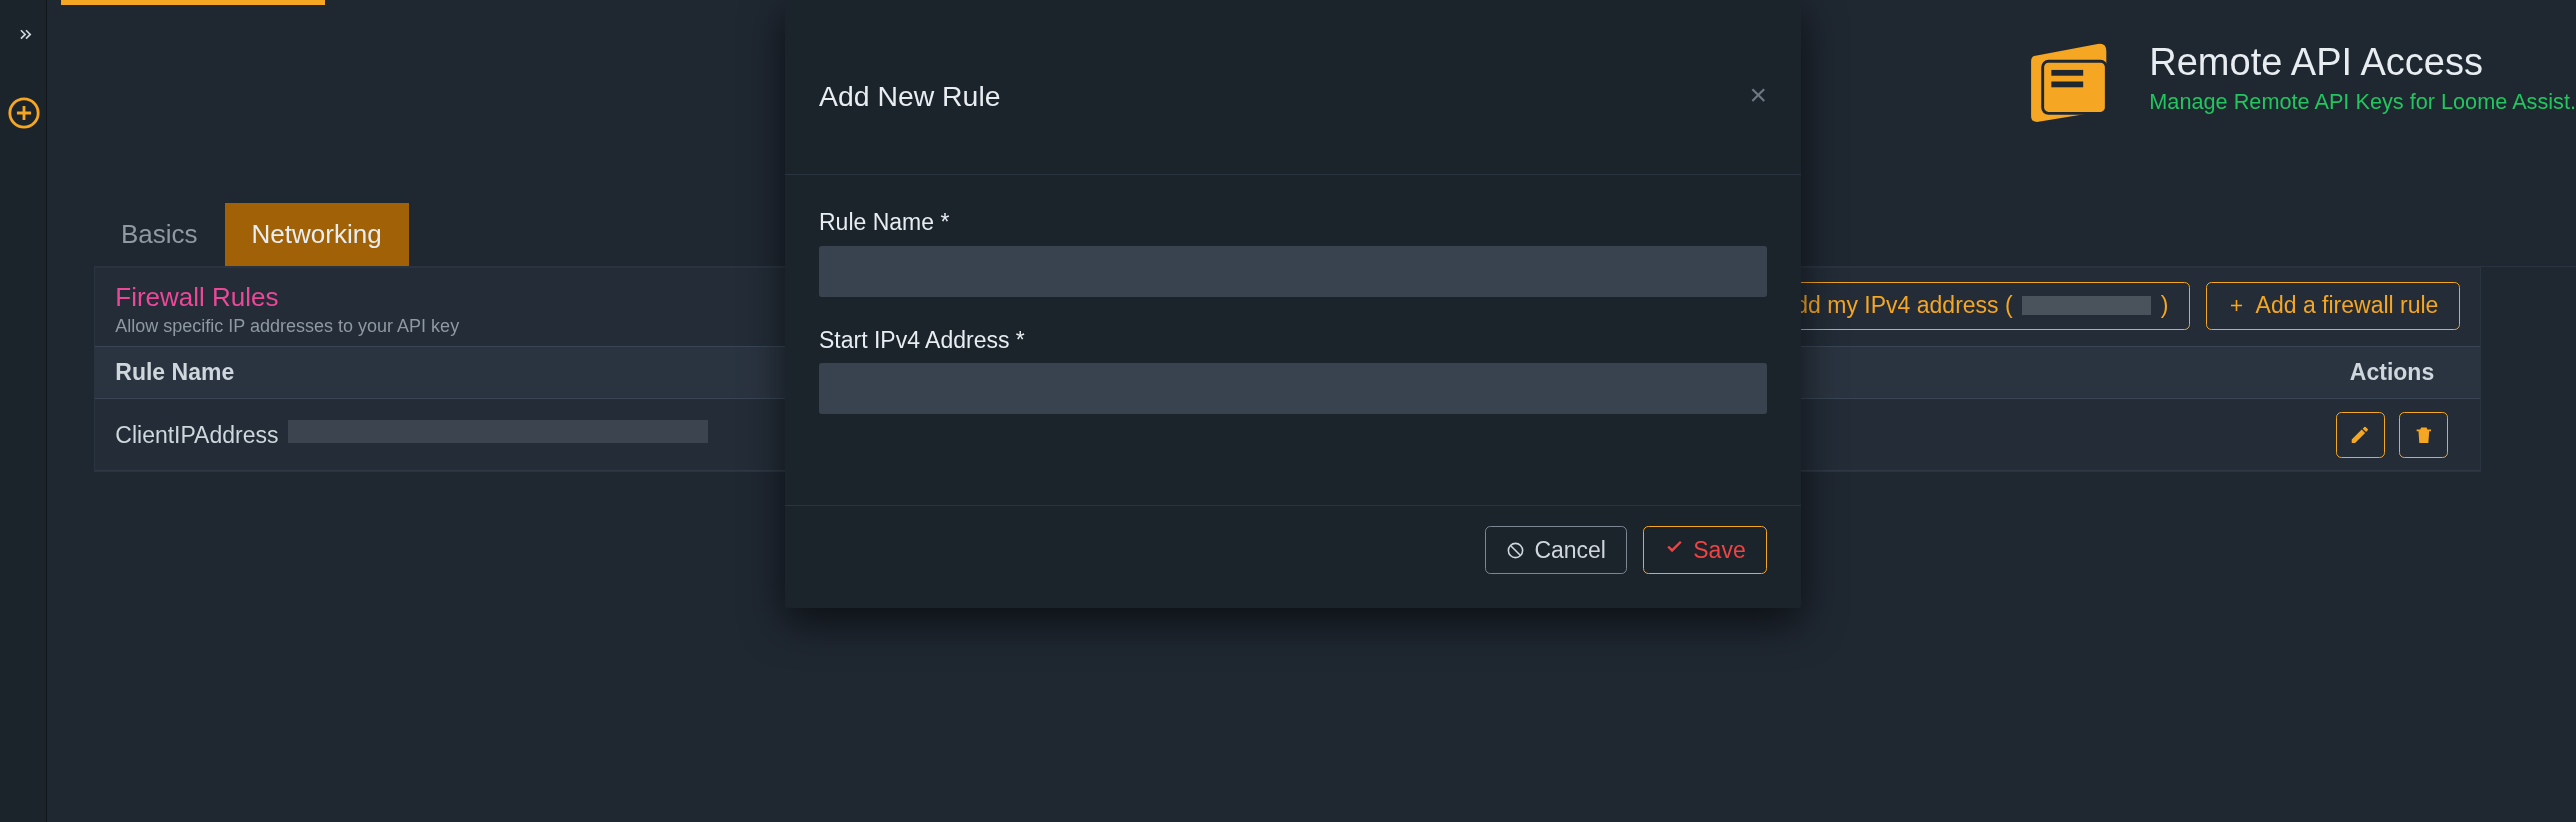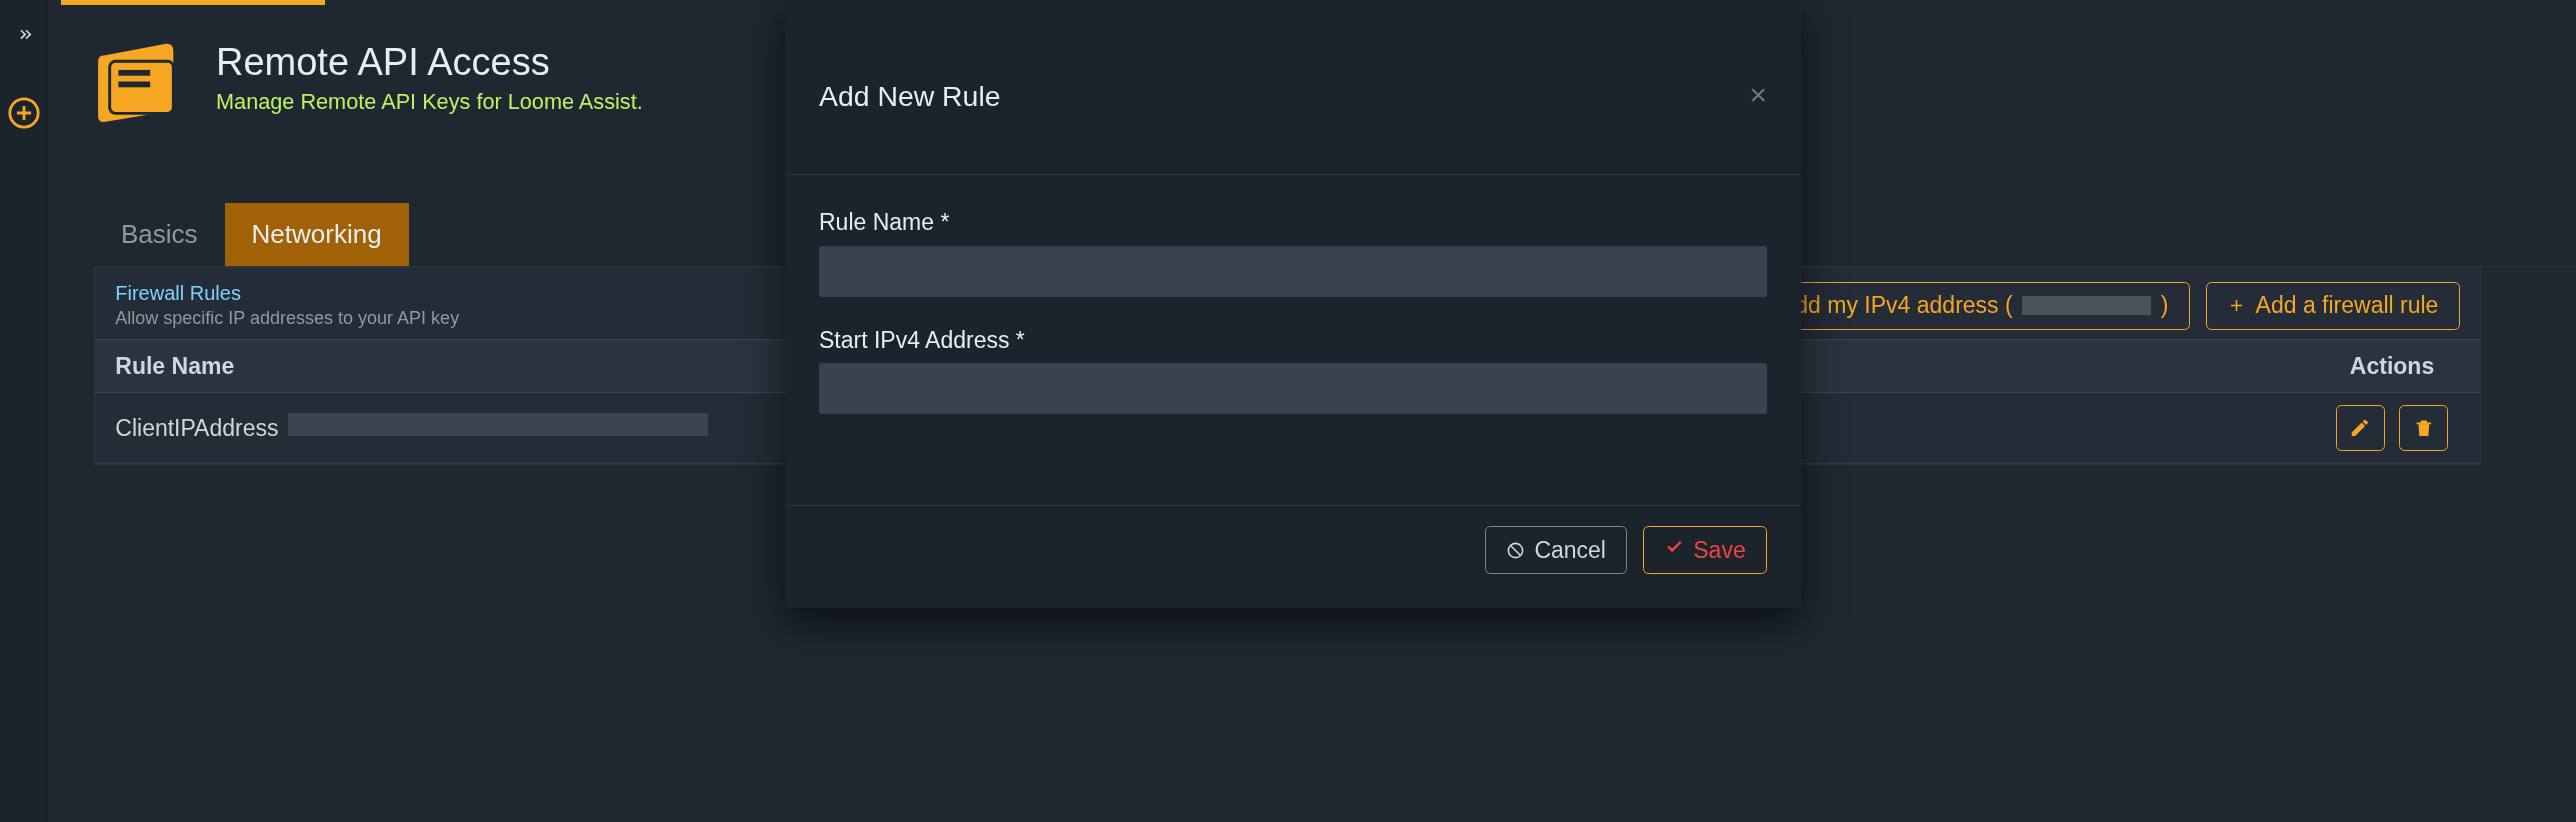--- a/index.html
+++ b/index.html
@@ -10,35 +10,35 @@
   .rail{position:absolute;left:0;top:0;width:47px;height:100%;background:#1b232b;border-right:0.7px solid #11161c;}
   .rail .expand{position:absolute;top:26px;left:15px;color:#cfd6dc;font-size:20.3px;cursor:pointer;}
   .rail .plus{position:absolute;top:96px;left:6.8px;width:34px;height:34px;color:#f5a623;cursor:pointer;}
   .rail .plus svg{width:34px;height:34px;}
 
   
   .top-accent{position:absolute;left:61px;top:0;width:264px;height:5.4px;background:#f5a623;}
 
   
   .main{position:absolute;left:47px;top:0;right:0;bottom:0;padding:41px 0 0 47px;}
-  .header{display:flex;align-items:flex-start;gap:27px;}
+  .header{display:flex;align-items:flex-start;gap:27px;justify-content:flex-end;}
   .book-icon{width:95px;height:81px;position:relative;}
   .book-icon svg{width:95px;height:81px;}
   .titles h1{font-size:38px;font-weight:400;color:#e8edf1;}
-  .titles p{font-size:21.7px;color:#bef264;margin-top:5.4px;}
+  .titles p{font-size:21.7px;color:#22c55e;margin-top:5.4px;}
 
   
   .tabbar{margin-top:81px;display:flex;gap:0;border-bottom:0.7px solid #2a3440;}
   .tab{padding:16.2px 27px;font-size:26px;color:#8f99a2;cursor:pointer;}
   .tab.active{background:#a16207;color:#e8edf1;}
 
   
   .panel{background:#232c37;border:0.7px solid #2a3440;padding:0;margin-right:95px;}
   .panel-header{display:flex;align-items:flex-start;justify-content:space-between;padding:13.5px 20.3px 9.5px 20.3px;}
-  .panel-header .left h2{font-size:20px;font-weight:400;color:#7dd3fc;}
+  .panel-header .left h2{font-size:26px;font-weight:400;color:#ec4899;}
   .panel-header .left p{font-size:18px;color:#8f99a2;margin-top:2.7px;}
   .panel-header .right{display:flex;gap:16.2px;align-items:center;}
 
   .btn-outline{border:1.4px solid #f5a623;background:transparent;color:#f5a623;font-size:23px;padding:9.5px 20.3px;border-radius:5.4px;cursor:pointer;display:inline-flex;align-items:center;gap:9.5px;}
   .btn-outline .redact{display:inline-block;width:129px;height:19px;background:#4a525b;}
   .btn-outline svg{width:19px;height:19px;}
 
   
   table{width:100%;border-collapse:collapse;}
   thead th{background:#2a3440;color:#cfd6dc;font-weight:700;text-align:left;font-size:23px;padding:12.2px 20.3px;border-top:0.7px solid #394554;border-bottom:0.7px solid #394554;}

